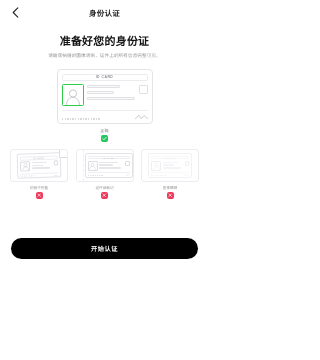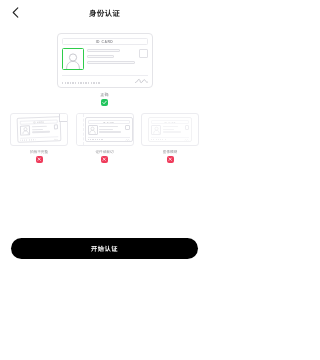--- a/index.html
+++ b/index.html
@@ -162,20 +162,24 @@
 
   <div class="navbar">
     <div class="back-btn">
       <svg width="7" height="11" viewBox="0 0 7 11">
         <path d="M5.8 0.9 L1.2 5.5 L5.8 10.1" fill="none" stroke="#222" stroke-width="1.1" stroke-linecap="round" stroke-linejoin="round"></path>
       </svg>
     </div>
     <div class="nav-title">身份认证</div>
   </div>
 
+  <div class="heading-wrap">
+    <div class="page-title">准备好您的身份证</div>
+    <div class="page-subtitle">请确保拍摄的图像清晰，证件上的所有信息完整可见。</div>
+  </div>
 
   <div class="hero-wrap">
     <div class="hero-card">
       <div class="card-titlebar">
         <span>ID CARD</span>
       </div>
       <div class="card-body">
         <div class="photo-box">
           <svg width="16" height="17" viewBox="0 0 16 17">
             <circle cx="8" cy="5.5" r="3.6" fill="none" stroke="#c9c9cf" stroke-width="1"></circle>

